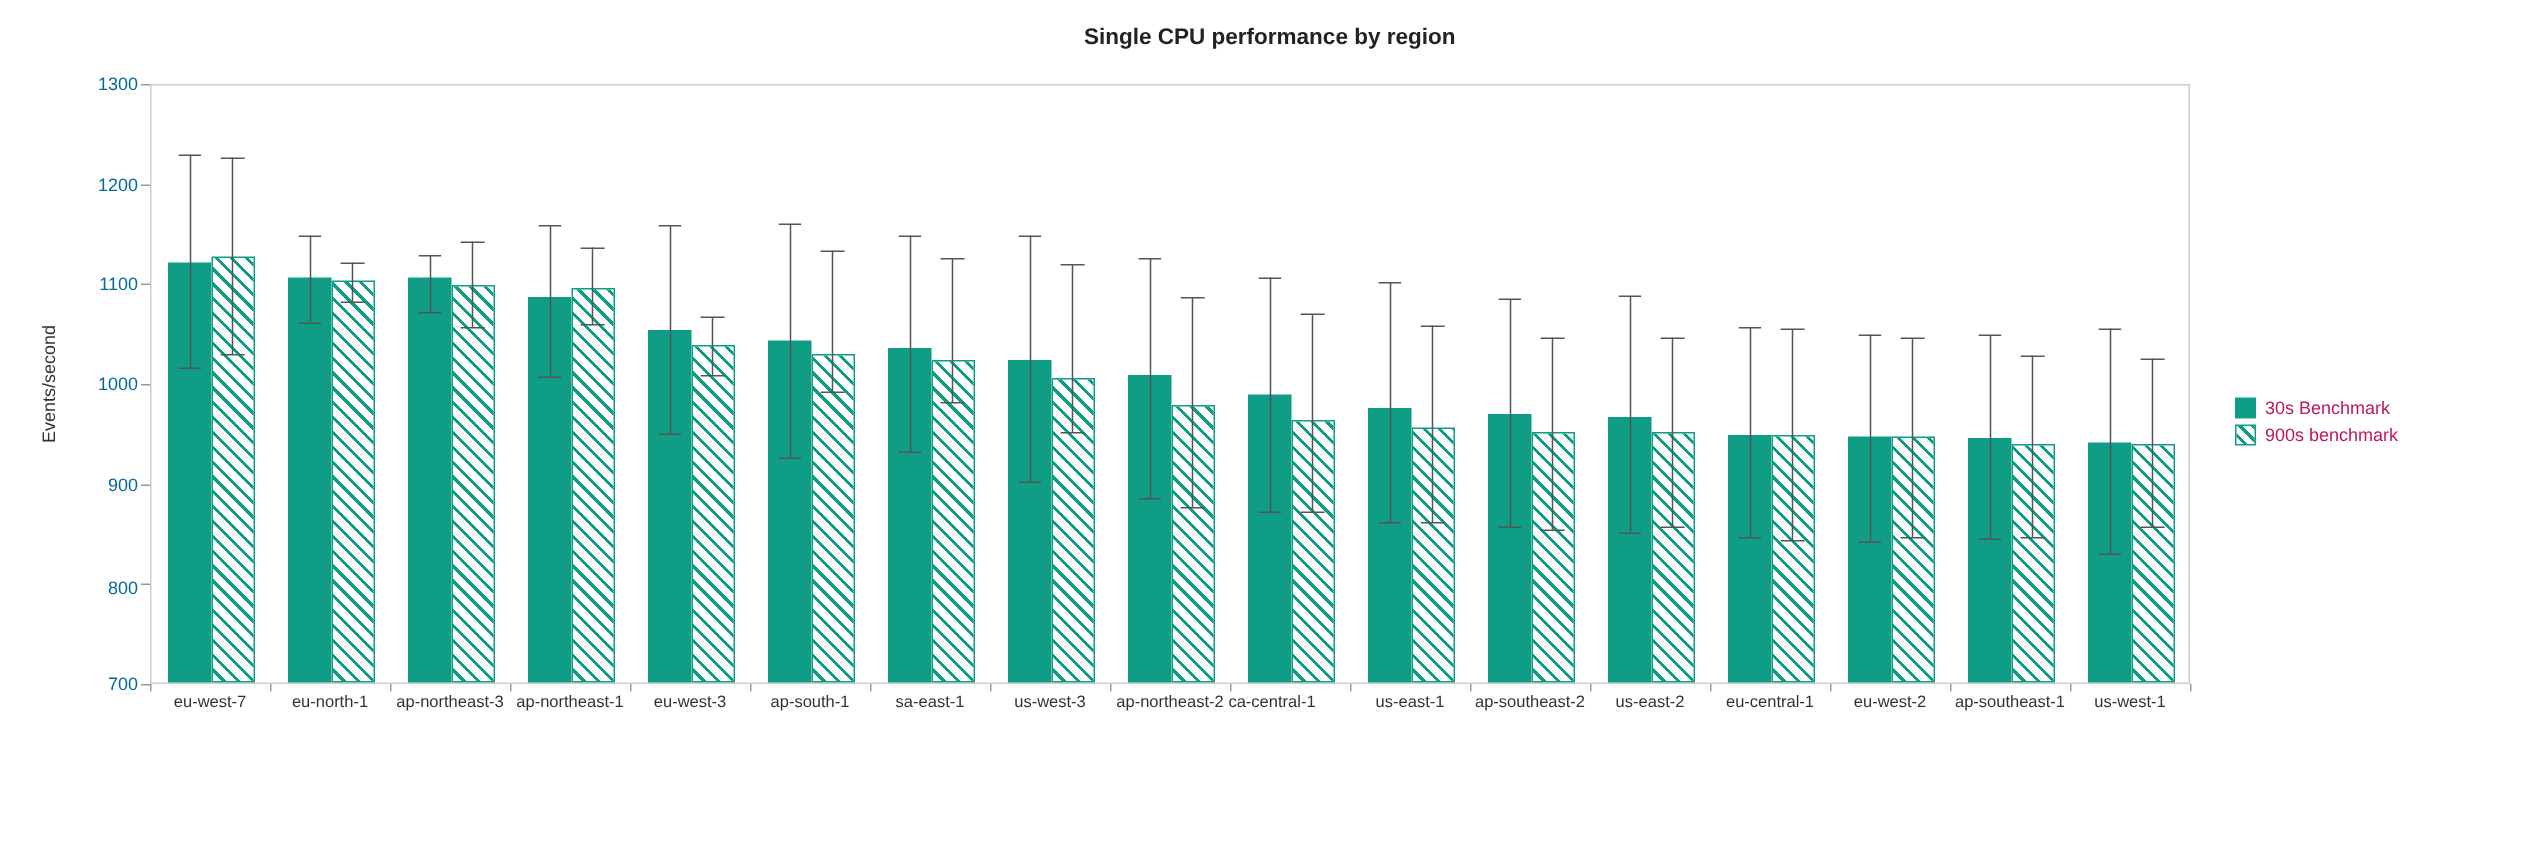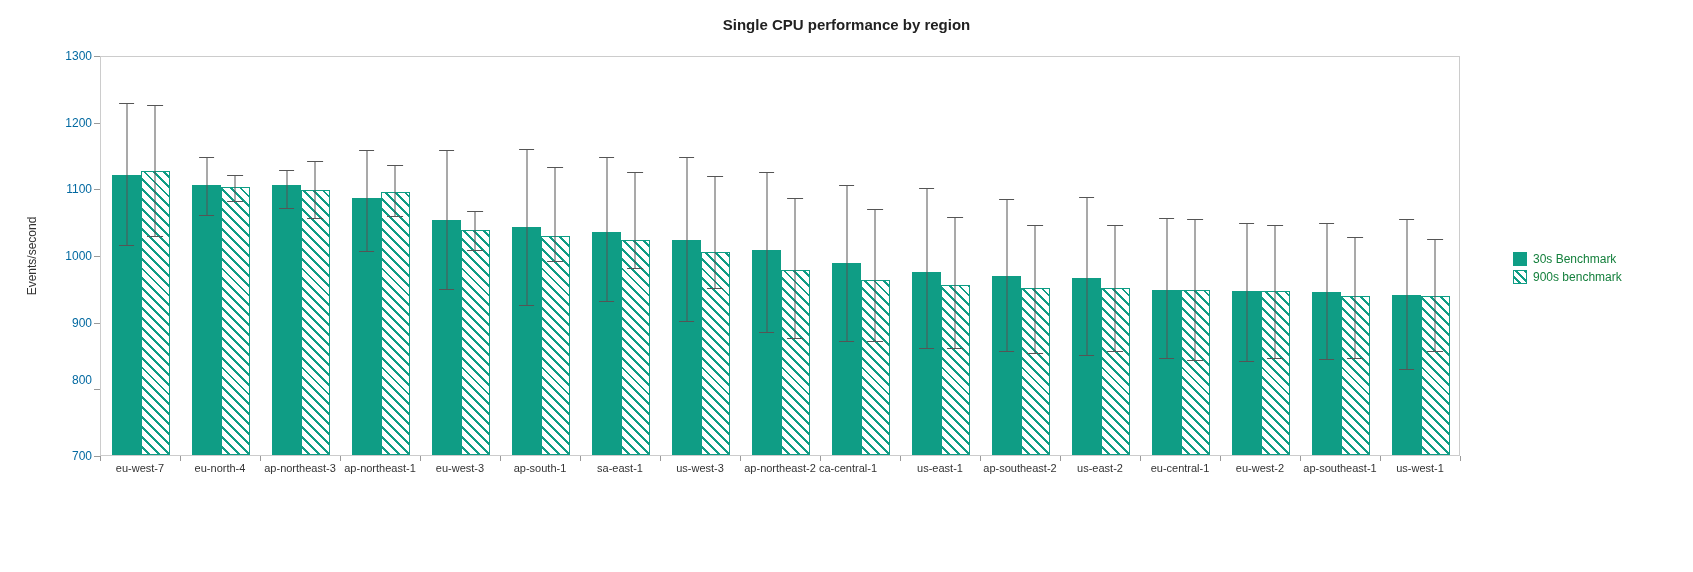--- a/index.html
+++ b/index.html
@@ -132,24 +132,23 @@
   }
   .err-cap {
     position: absolute;
     height: 1px;
     background: #555555;
     transform: translateX(-50%);
   }
   .legend {
     position: absolute;
     left: 1490px;
-    top: 248px;
+    top: 261px;
     font-size: 12px;
-    color: #15803d;
-    margin-left: 23px;
+    color: #be185d;
   }
   .legend-row {
     display: flex;
     align-items: center;
     margin: 4px 0;
     gap: 6px;
   }
   .legend-sw {
     width: 14px;
     height: 14px;
@@ -182,21 +181,21 @@
 <div class="chart-wrap">
 
   <div class="chart-title">Single CPU performance by region</div>
 
   <div class="y-axis-title">
     <span>Events/second</span>
   </div>
 
   <div class="y-axis" id="y-axis">
       <div class="y-tick-label" style="top: 400px;">700</div>
-      <div class="y-tick-label" style="top: 324px;">800</div>
+      <div class="y-tick-label" style="top: 336px;">800</div>
       <div class="y-tick-label" style="top: 266.667px;">900</div>
       <div class="y-tick-label" style="top: 200px;">1000</div>
       <div class="y-tick-label" style="top: 133.333px;">1100</div>
       <div class="y-tick-label" style="top: 66.6667px;">1200</div>
       <div class="y-tick-label" style="top: 0px;">1300</div>
     </div>
 
   <div class="plot-area" id="plot-area">
       <div class="bar solid" style="left: 11.2px; width: 28.8px; height: 280px;"></div>
       <div class="err-bar" style="left: 25.6px; bottom: 210px; height: 142px;"></div>
@@ -331,21 +330,21 @@
       <div class="err-cap" style="left: 1305.6px; width: 15.84px; bottom: 235.5px;"></div>
       <div class="err-cap" style="left: 1305.6px; width: 15.84px; bottom: 84.8333px;"></div>
       <div class="bar hatched" style="left: 1320px; width: 28.8px; height: 158.667px;"></div>
       <div class="err-bar" style="left: 1334.4px; bottom: 103.333px; height: 112.667px;"></div>
       <div class="err-cap" style="left: 1334.4px; width: 15.84px; bottom: 215.5px;"></div>
       <div class="err-cap" style="left: 1334.4px; width: 15.84px; bottom: 102.833px;"></div>
     </div>
 
   <div id="x-axis-labels">
       <div class="x-tick-label" style="left: 140px;">eu-west-7</div>
-      <div class="x-tick-label" style="left: 220px;">eu-north-4</div>
+      <div class="x-tick-label" style="left: 220px;">eu-north-1</div>
       <div class="x-tick-label" style="left: 300px;">ap-northeast-3</div>
       <div class="x-tick-label" style="left: 380px;">ap-northeast-1</div>
       <div class="x-tick-label" style="left: 460px;">eu-west-3</div>
       <div class="x-tick-label" style="left: 540px;">ap-south-1</div>
       <div class="x-tick-label" style="left: 620px;">sa-east-1</div>
       <div class="x-tick-label" style="left: 700px;">us-west-3</div>
       <div class="x-tick-label" style="left: 780px;">ap-northeast-2</div>
       <div class="x-tick-label" style="left: 848px;">ca-central-1</div>
       <div class="x-tick-label" style="left: 940px;">us-east-1</div>
       <div class="x-tick-label" style="left: 1020px;">ap-southeast-2</div>

